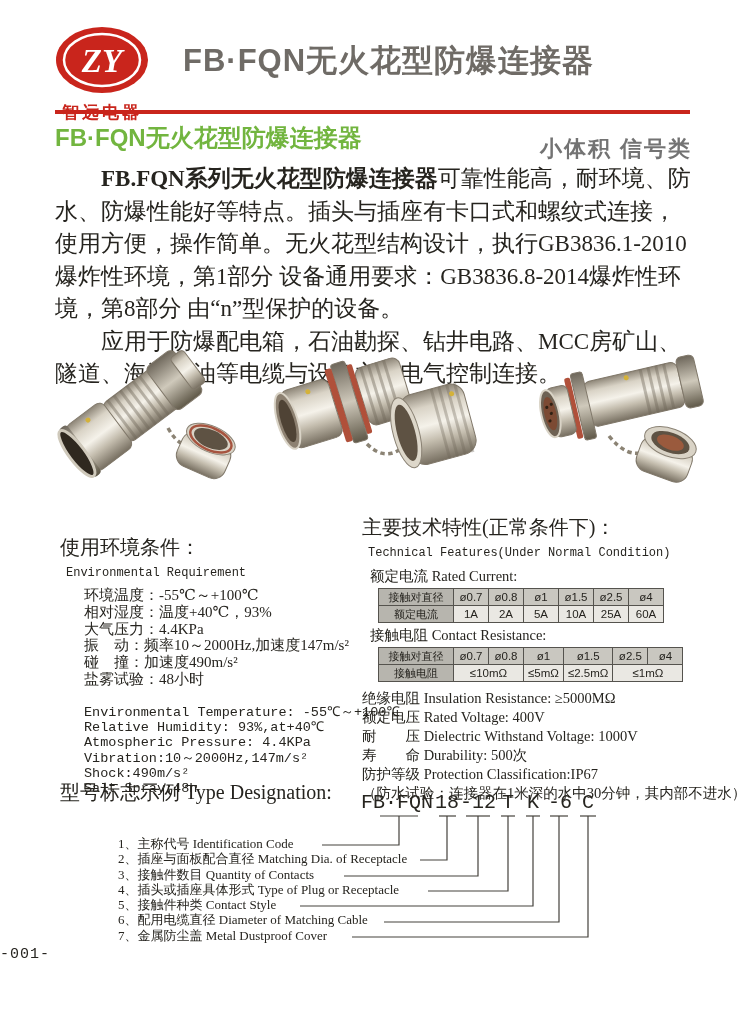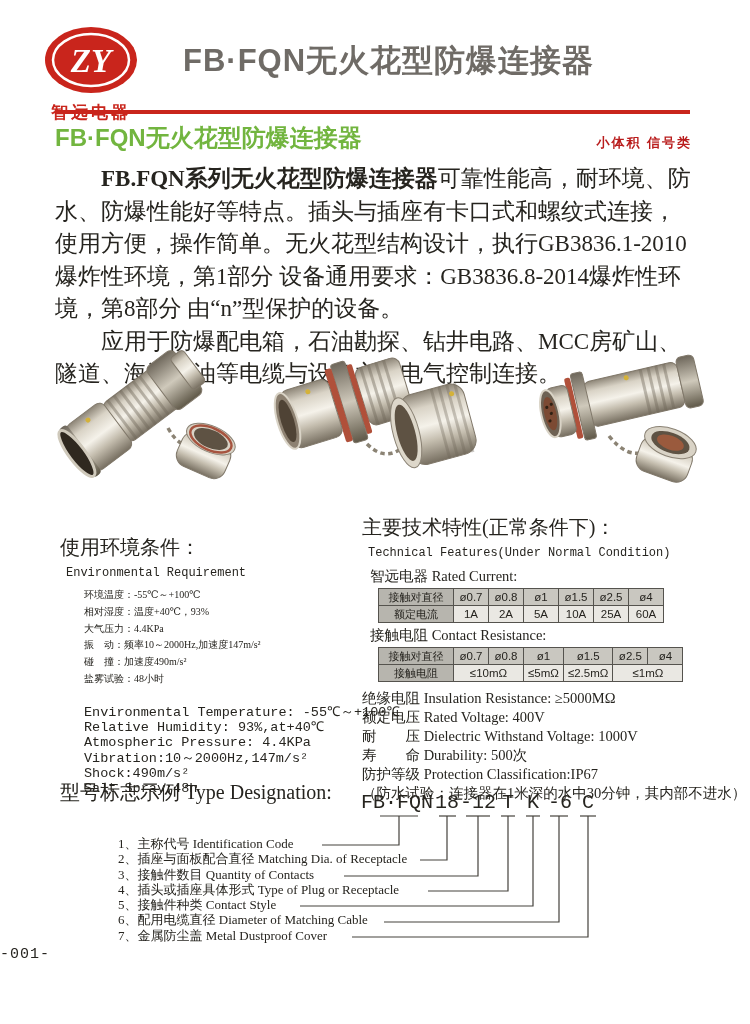--- a/index.html
+++ b/index.html
@@ -3,47 +3,47 @@
 <meta charset="utf-8">
 <style>
   html,body { margin:0; padding:0; background:#ffffff; }
   .page {
     position:relative; width:750px; height:1024px; background:#fff;
     font-family:"Liberation Serif","DejaVu Serif",serif; color:#26241f; overflow:hidden;
   }
   .mono { font-family:"Liberation Mono","DejaVu Sans Mono",monospace; }
 
   
-  .logo { position:absolute; left:41px; top:26px; width:100px; text-align:center; }
+  .logo { position:absolute; left:52px; top:26px; width:100px; text-align:center; }
   .logo-name { color:#c9251c; font-weight:bold; font-size:17px; letter-spacing:3px; margin-top:1px; font-family:"Liberation Sans",sans-serif; }
   .page-title { position:absolute; left:183px; top:40px; margin:0; font-size:31px; font-weight:bold; color:#6f6b66;
     font-family:"Liberation Sans",sans-serif; letter-spacing:1px; white-space:nowrap; }
   .header-rule { position:absolute; left:55px; top:110px; width:635px; height:4px; background:#c9251c; }
 
   
   .section-title { position:absolute; left:55px; top:122px; margin:0; font-size:24px; font-weight:bold; color:#72b53f;
     font-family:"Liberation Sans",sans-serif; white-space:nowrap; }
-  .section-tags { position:absolute; right:58px; top:134px; font-size:13px; font-weight:bold; color:#b91c1c;
+  .section-tags { position:absolute; right:58px; top:134px; font-size:22px; font-weight:bold; color:#737373;
     font-family:"Liberation Sans",sans-serif; letter-spacing:2px; white-space:nowrap; }
 
   
   .intro { position:absolute; left:55px; top:163px; width:643px; font-size:23px; line-height:32.5px; }
   .intro p { margin:0; text-indent:2em; }
   .intro b { font-weight:bold; }
 
   
   .photos { position:absolute; left:40px; top:330px; width:672px; height:172px;
     display:flex; justify-content:space-between; align-items:center; }
 
   
   .col-left  { position:absolute; left:60px;  top:534px; width:300px; }
   .col-right { position:absolute; left:362px; top:514px; width:350px; }
   .col-title { margin:0 0 5px 0; font-size:20px; font-weight:normal; }
   .col-sub   { margin:0 0 7px 6px; font-size:12px; }
-  .env-cn div { font-size:10px; line-height:16.8px; margin-left:24px; white-space:nowrap; }
+  .env-cn div { font-size:15px; line-height:16.8px; margin-left:24px; white-space:nowrap; }
   .env-en { margin-top:17px; margin-left:24px; }
   .env-en div { font-size:13.5px; line-height:15.3px; white-space:nowrap; }
 
   .tbl-label { font-size:14.5px; margin:3px 0 2px 8px; }
   table.spec { border-collapse:collapse; margin-left:16px; font-family:"Liberation Sans",sans-serif; }
   table.spec td { border:1px solid #55534e; font-size:11.5px; text-align:center; height:16px; padding:0 4px;
     background:#eae8e3; min-width:26px; }
   table.spec td.hdr { background:#c9c7c0; }
   table.spec td.lbl { background:#b7b5ae; width:66px; font-size:11px; }
   .specs { margin:7px 0 0 0; }
@@ -236,21 +236,21 @@
       <div>Vibration:10～2000Hz,147m/s²</div>
       <div>Shock:490m/s²</div>
       <div>Salt Spray:48h</div>
     </div>
   </div>
 
   <div class="col-right">
     <h3 class="col-title">主要技术特性(正常条件下)：</h3>
     <div class="col-sub mono">Technical Features(Under Normal Condition)</div>
 
-    <div class="tbl-label">智远电器 Rated Current:</div>
+    <div class="tbl-label">额定电流 Rated Current:</div>
     <table class="spec">
       <tbody>
           <tr>
         <td class="hdr lbl">接触对直径</td>
         <td class="hdr">ø0.7</td>
         <td class="hdr">ø0.8</td>
         <td class="hdr">ø1</td>
         <td class="hdr">ø1.5</td>
         <td class="hdr">ø2.5</td>
         <td class="hdr">ø4</td>

